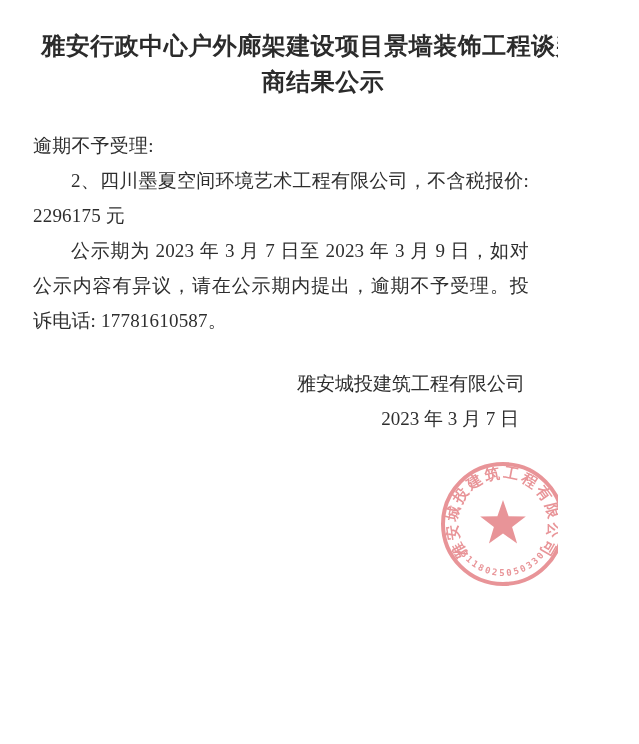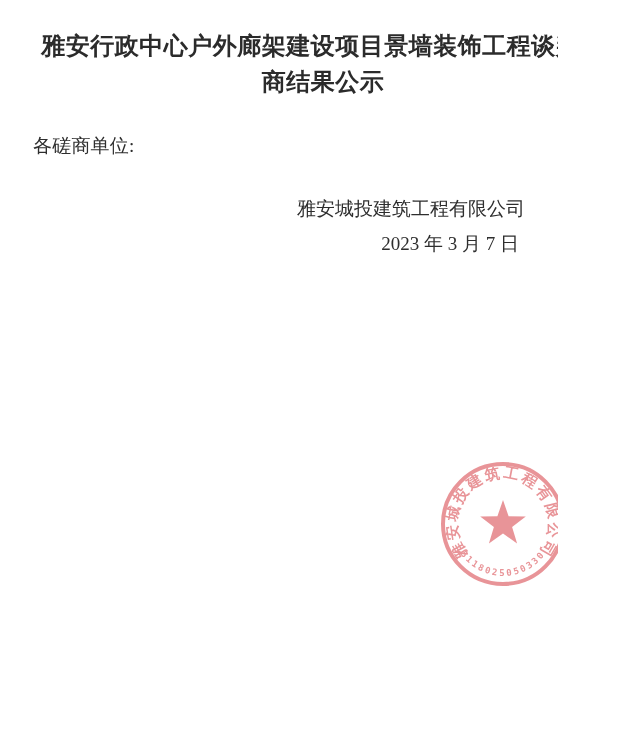--- a/index.html
+++ b/index.html
@@ -63,27 +63,29 @@
   }
 </style>
 </head>
 <body>
 
 <div class="page">
 
   <h1 class="doc-title">雅安行政中心户外廊架建设项目景墙装饰工程谈判磋商结果公示</h1>
 
   <div class="body-text">
-    <p>各磋商单位:</p>
+    <p>逾期不予受理:</p>
 
 
 
 
+    <p class="indent">2、四川墨夏空间环境艺术工程有限公司，不含税报价: 2296175 元</p>
 
 
+    <p class="indent">公示期为 2023 年 3 月 7 日至 2023 年 3 月 9 日，如对公示内容有异议，请在公示期内提出，逾期不予受理。投诉电话: 17781610587。</p>
   </div>
 
   <div class="signature-block">
     <p class="sig-company">雅安城投建筑工程有限公司</p>
     <p class="sig-date">2023 年 3 月 7 日</p>
   </div>
 
   <div class="seal">
     <svg viewBox="0 0 128 128" width="128" height="128">
       <defs>

